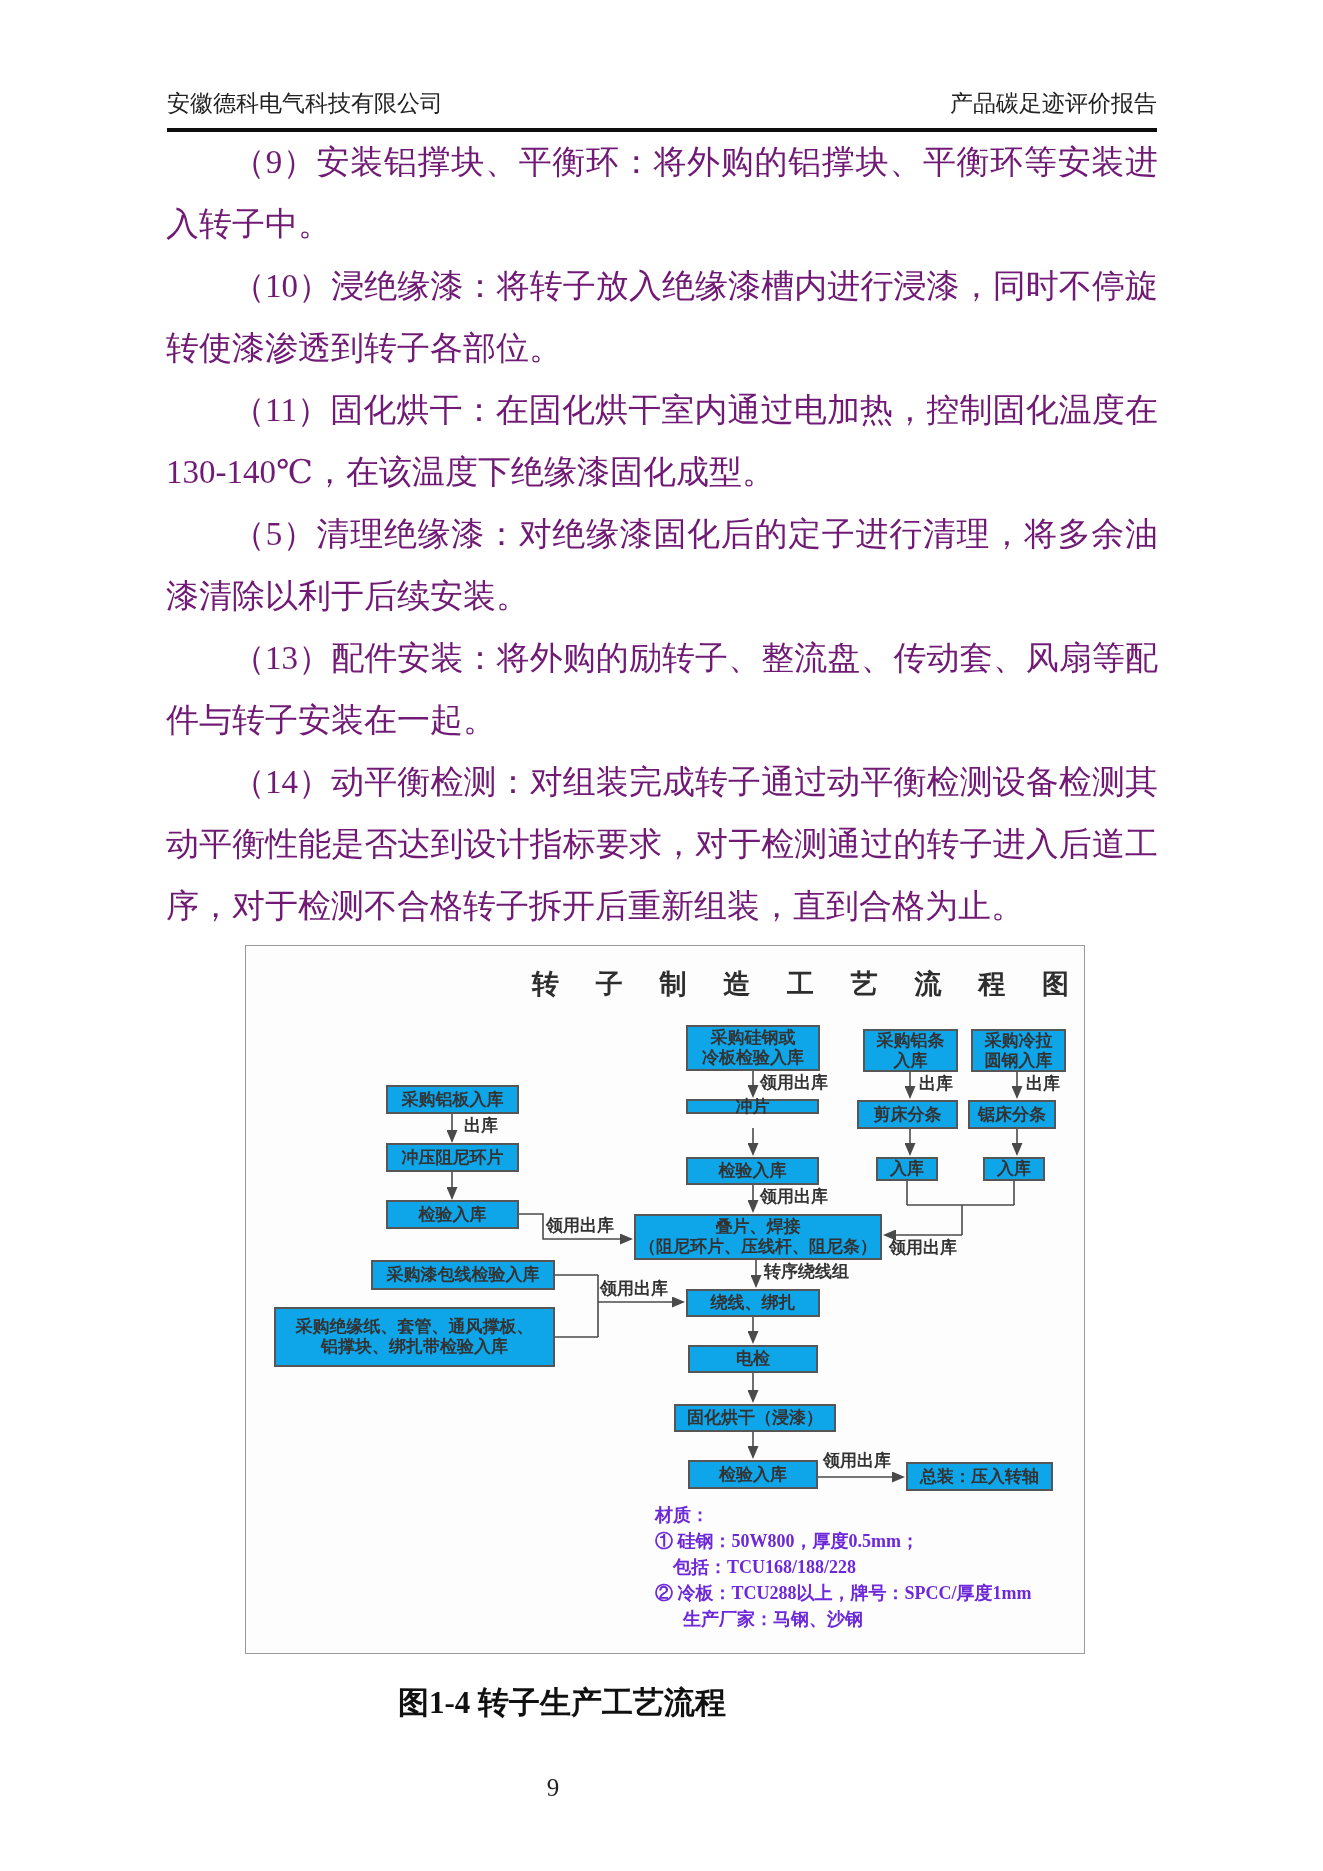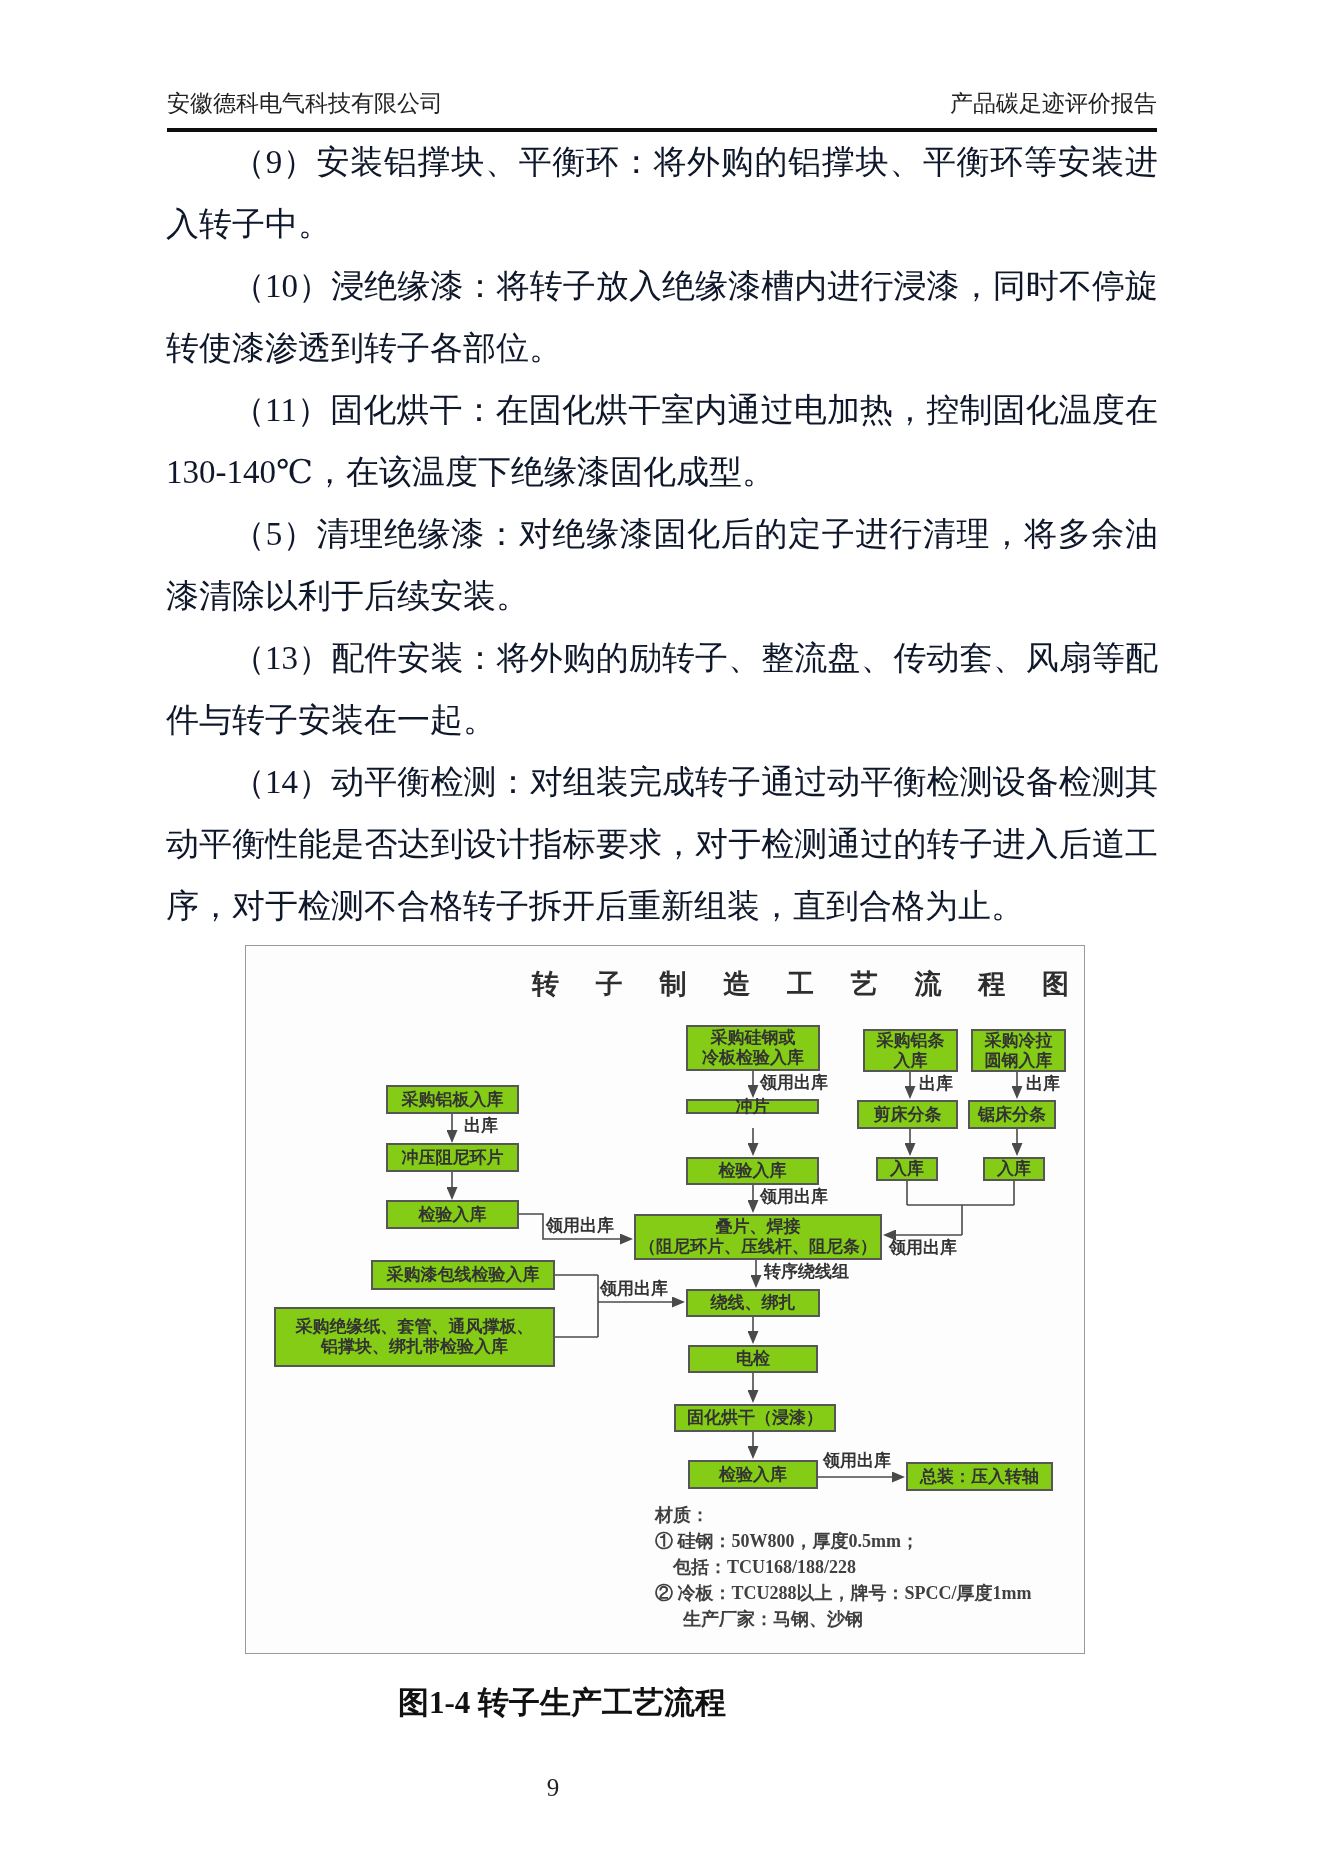--- a/index.html
+++ b/index.html
@@ -12,47 +12,47 @@
   
   .header {
     position:absolute; left:167px; top:88px; width:990px;
     display:flex; justify-content:space-between; align-items:flex-end;
     font-size:23px; padding-bottom:9px; border-bottom:4px solid #0d0d0d;
     color:#222;
   }
   
   .body-text {
     position:absolute; left:166px; top:131px; width:992px;
-    font-size:33px; line-height:62px; text-align:justify; color:#0f172a;
+    font-size:33px; line-height:62px; text-align:justify; color:#701a75;
   }
   .body-text p { margin:0; text-indent:2em; }
   
   .flowchart {
     position:absolute; left:245px; top:945px; width:838px; height:707px;
     border:1px solid #9a9a9a; background:#fdfdfd; color:#3f3f3f;
     font-family:"Liberation Serif","DejaVu Serif",serif;
   }
   .fc-title {
     position:absolute; left:0; top:20px; width:100%; text-align:right;
     font-size:27px; font-weight:bold; letter-spacing:15px; color:#2e2e2e;
     text-indent:15px; white-space:nowrap;
   }
   .fc-svg { position:absolute; left:0; top:0; width:838px; height:707px; }
   .fc-box {
     position:absolute; box-sizing:border-box; border:2px solid #565656;
-    background:#84cc16; display:flex; align-items:center; justify-content:center;
+    background:#0ea5e9; display:flex; align-items:center; justify-content:center;
     text-align:center; font-size:17px; font-weight:bold; line-height:20px;
     white-space:pre-line; color:#333;
   }
   .fc-label {
     position:absolute; font-size:17px; font-weight:bold; white-space:nowrap;
     color:#333; line-height:18px;
   }
   .fc-notes { position:absolute; left:409px; top:556px; font-size:18px;
-    font-weight:bold; color:#404040; }
+    font-weight:bold; color:#6d28d9; }
   .fc-note-line { height:26px; line-height:26px; white-space:nowrap; }
   .ind1 { padding-left:18px; }
   .ind2 { padding-left:28px; }
   
   .caption {
     position:absolute; left:162px; top:1682px; width:800px; text-align:center;
     font-size:31px; font-weight:bold; color:#111; white-space:nowrap;
   }
   .page-num {
     position:absolute; left:153px; top:1774px; width:800px; text-align:center;

